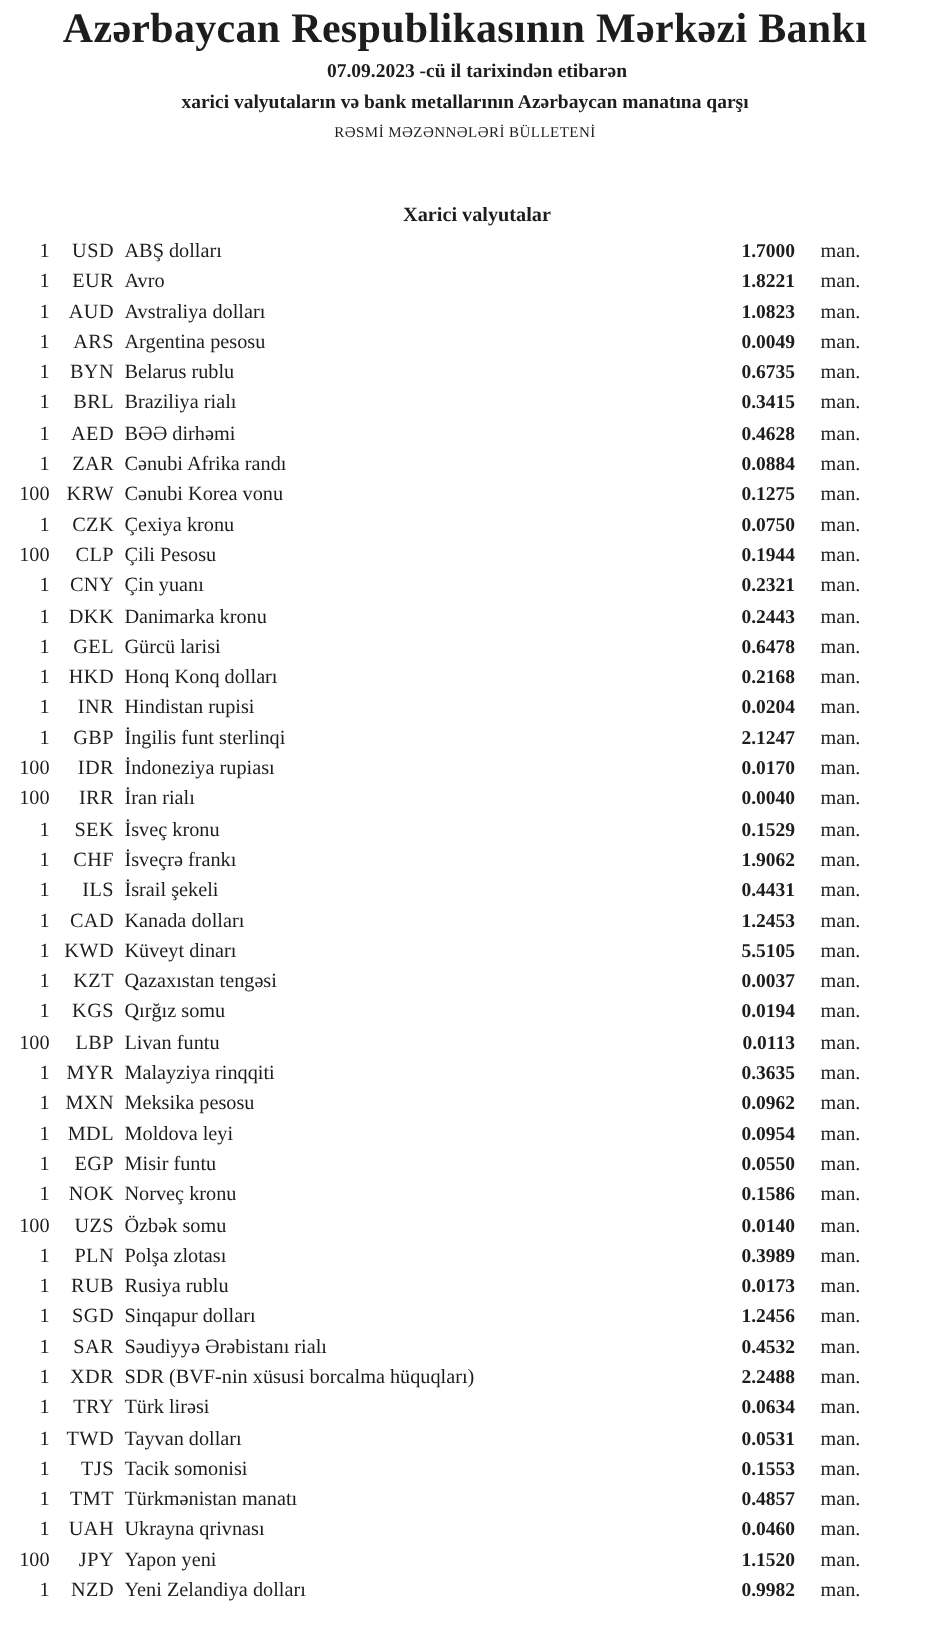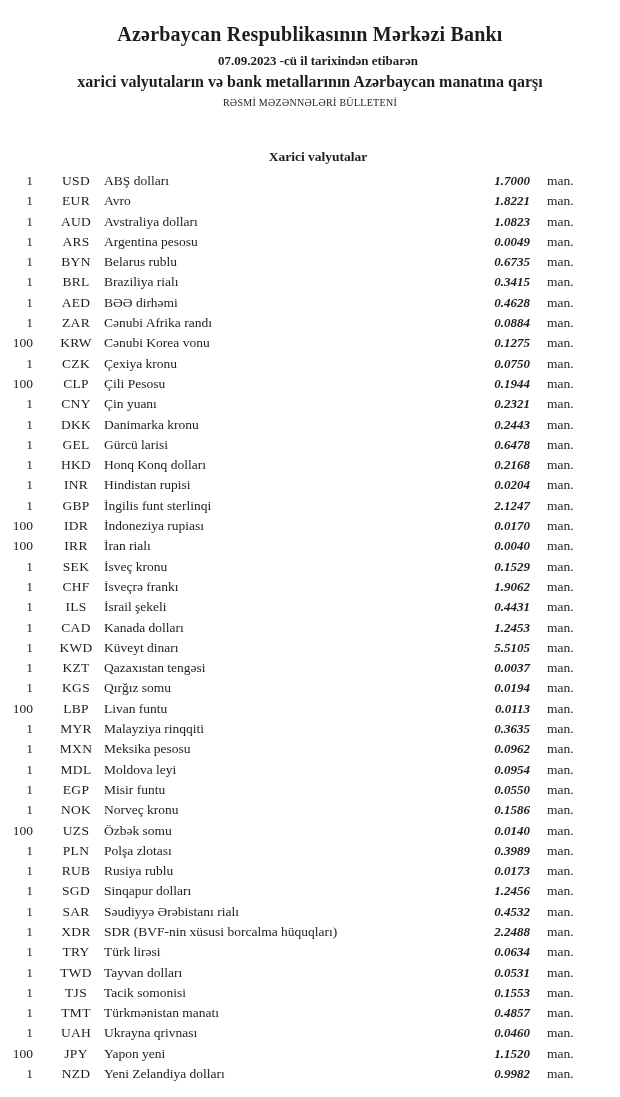--- a/index.html
+++ b/index.html
@@ -10,40 +10,40 @@
   .page {
     position: relative;
     width: 620px;
     height: 1097px;
     background: #ffffff;
     color: #1d1d1d;
     font-family: "Liberation Serif", serif;
     overflow: hidden;
   }
   .title {
-    padding-top: 22px;
+    padding-top: 8px;
     text-align: center;
     font-weight: bold;
-    font-size: 20px;
+    font-size: 28px;
     line-height: 24px;
     letter-spacing: 0.2px;
   }
   .subtitle1 {
     margin-top: 7px;
     text-align: center;
     font-weight: bold;
     font-size: 13px;
     line-height: 15px;
     padding-left: 16px;
   }
   .subtitle2 {
     margin-top: 6px;
     text-align: center;
     font-weight: bold;
-    font-size: 16px;
+    font-size: 13px;
     line-height: 15px;
   }
   .subtitle3 {
     margin-top: 6px;
     text-align: center;
     font-weight: normal;
     font-size: 10px;
     line-height: 16px;
     letter-spacing: 0.3px;
   }
@@ -67,36 +67,35 @@
     box-sizing: border-box;
   }
   .qty {
     flex: none;
     width: 33px;
     text-align: right;
   }
   .code {
     flex: none;
     width: 42px;
-    margin-left: 22px;
-    text-align: center;
+    margin-left: 1px;
+    text-align: right;
     letter-spacing: 0.3px;
   }
   .name {
     flex: 1;
     margin-left: 7px;
     white-space: nowrap;
     overflow: hidden;
   }
   .rate {
     flex: none;
     width: 88px;
     text-align: right;
     font-weight: bold;
-    font-style: italic;
     font-size: 13px;
   }
   .unit {
     flex: none;
     width: 40px;
     margin-left: 17px;
   }
 </style>
 </head>
 <body>

